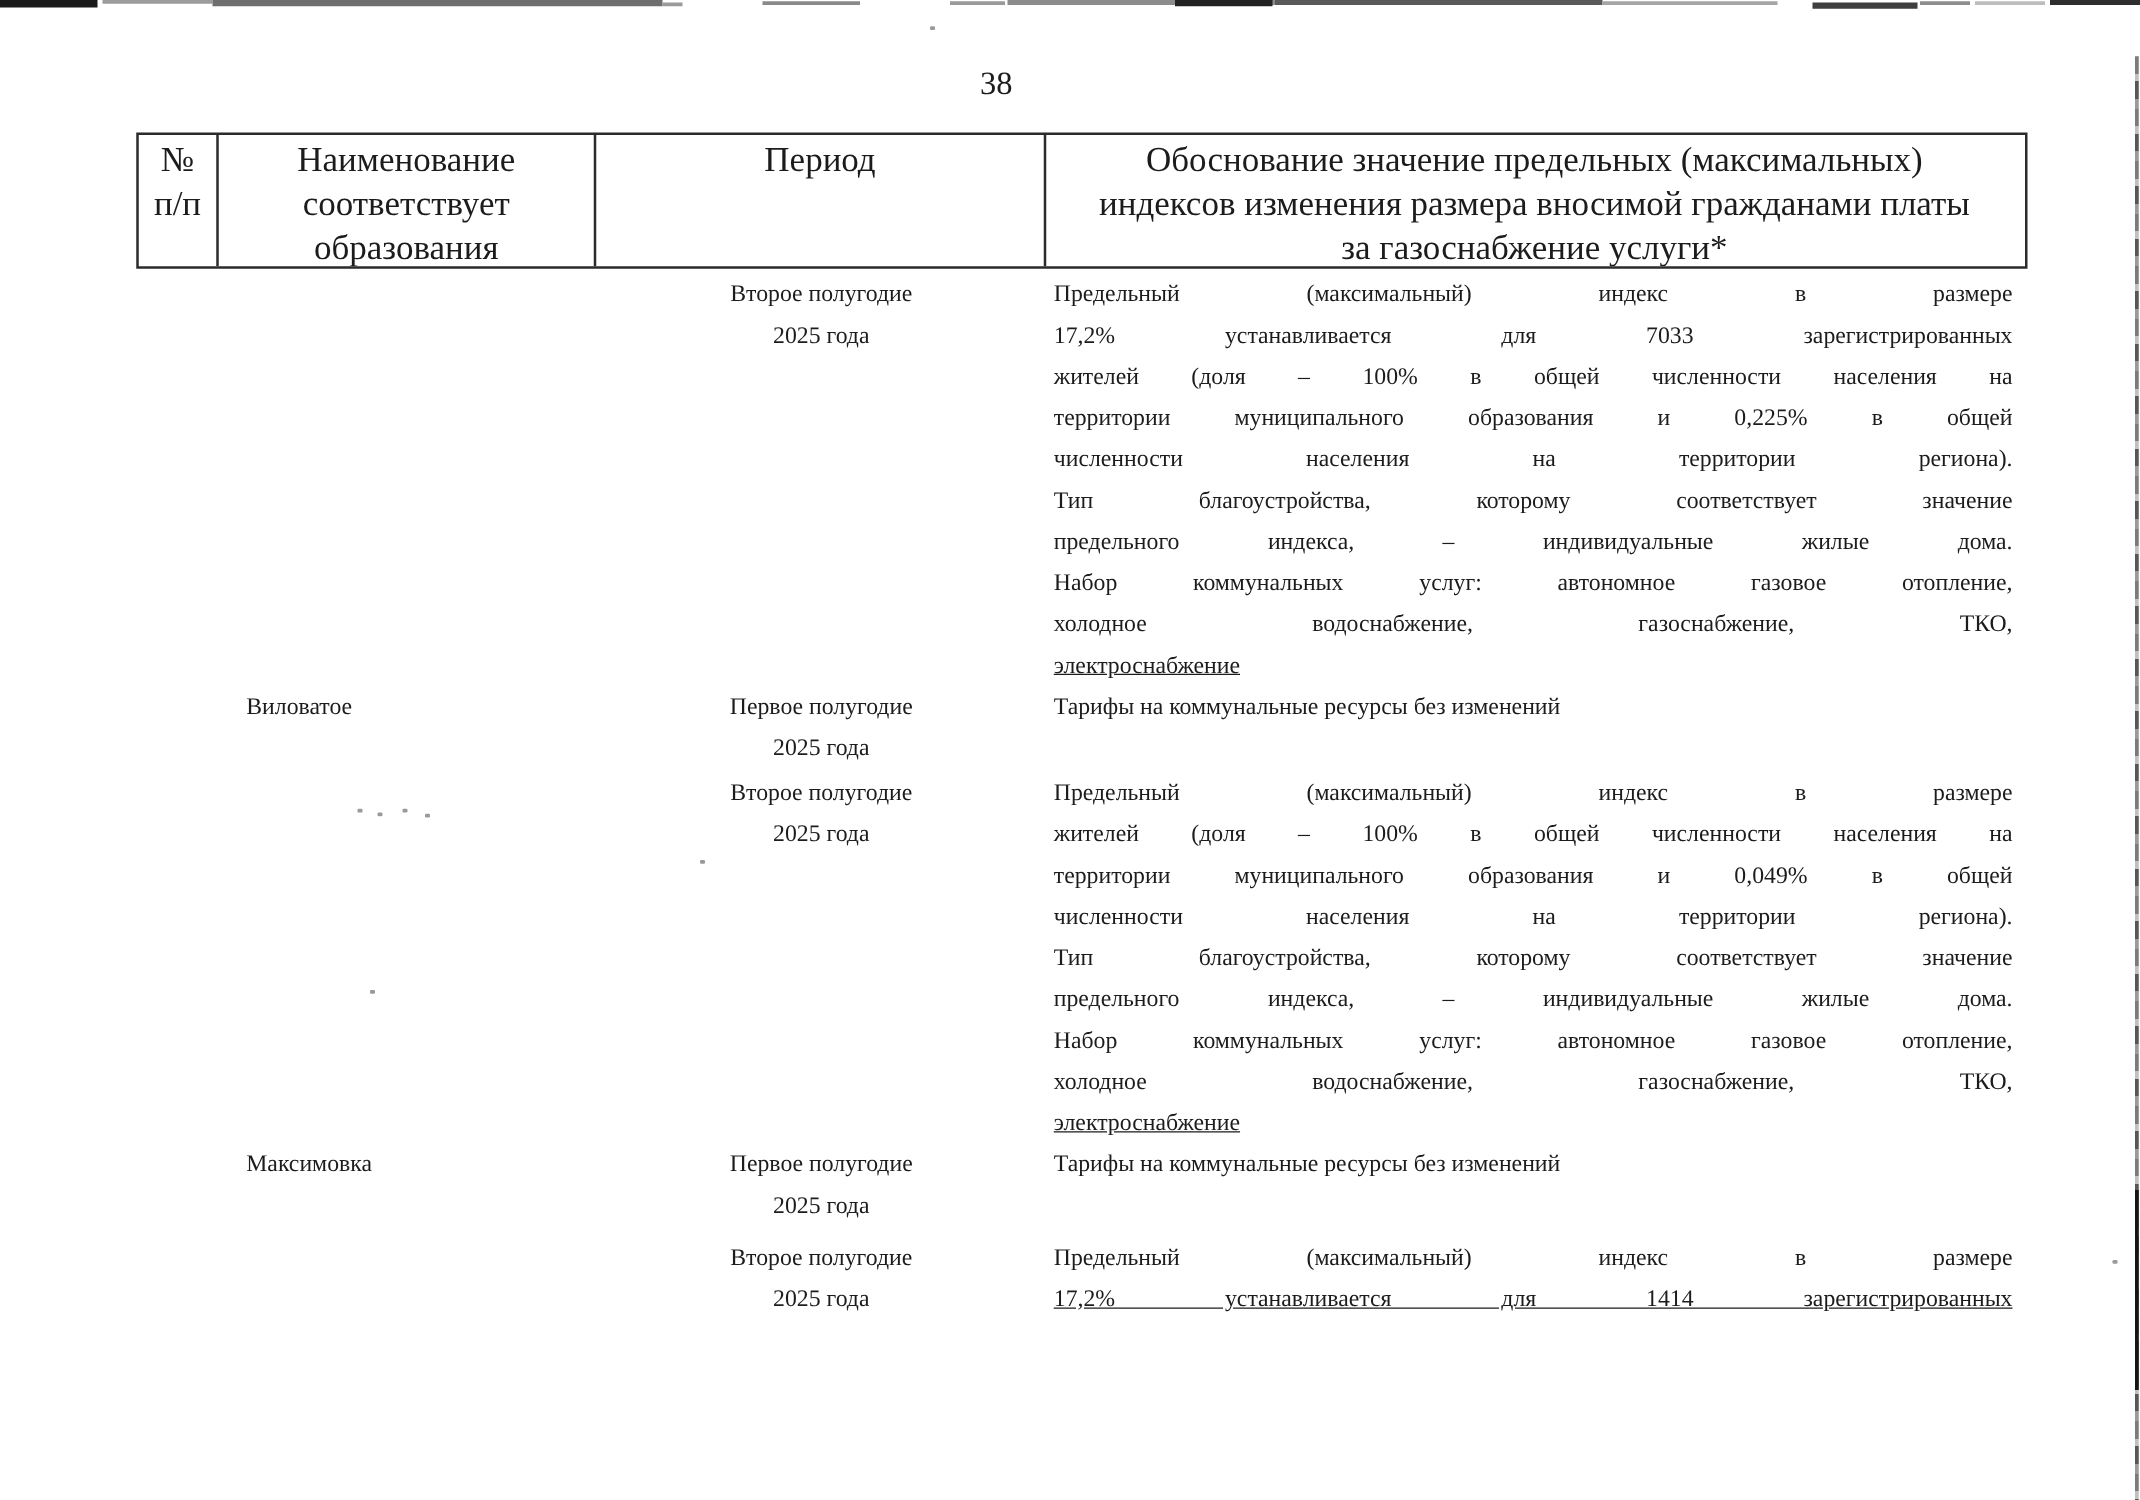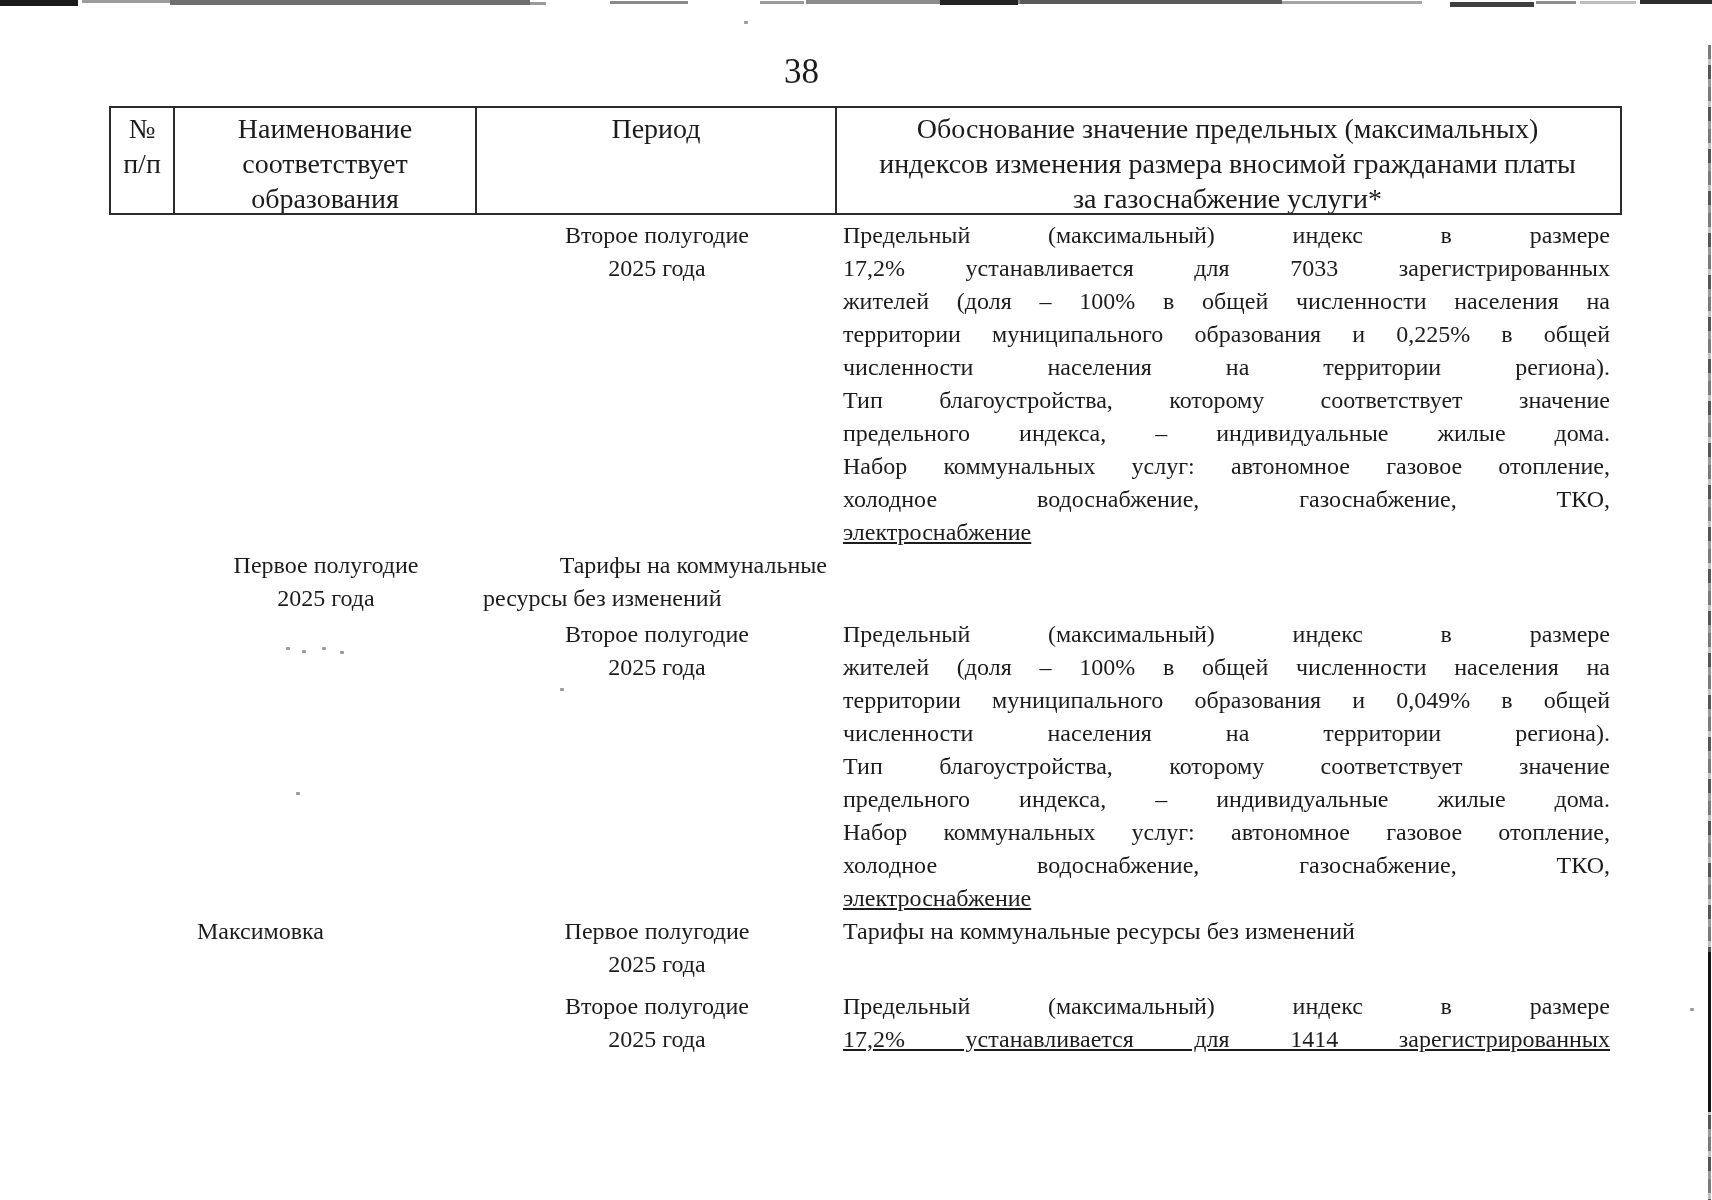--- a/index.html
+++ b/index.html
@@ -1,34 +1,34 @@
 <!DOCTYPE html>
 <html><head>
 <meta charset="utf-8">
 <style>
   html,body { margin:0; padding:0; }
   body {
     width:1712px; height:1200px; position:relative; overflow:hidden;
     background:#ffffff; color:#1c1c1c;
     font-family:"Liberation Serif", serif;
   }
-  .page-number { position:absolute; left:784px; top:52px; font-size:35px; }
+  .page-number { position:absolute; left:784px; top:52px; font-size:26px; }
   
   .thead {
     position:absolute; left:109px; top:106px; width:1513px; height:109px;
     box-sizing:border-box; border:2px solid #2b2b2b;
     display:grid; grid-template-columns:64px 302px 360px 781px;
     font-size:28px; line-height:35px;
   }
   .th { border-right:2px solid #2b2b2b; box-sizing:border-box; padding-top:3px; overflow:hidden; }
   .th:last-child { border-right:none; }
   
   .tbody {
     position:absolute; left:109px; top:214px; width:1513px;
-    font-size:24px; line-height:33px; padding-top:5px; box-sizing:border-box;
+    font-size:19px; line-height:33px; padding-top:5px; box-sizing:border-box;
   }
   .row { display:grid; grid-template-columns:66px 302px 360px 783px; }
   .row.m3 { margin-top:3px; }
   .row.m9 { margin-top:9px; }
   .cell-name { padding-left:22px; box-sizing:border-box; }
   .cell-just { padding:0 10px 0 6px; box-sizing:border-box; }
   .jline { min-height:33px; }
   .center-lines .jline { text-align:center; text-align-last:center; }
   .justified .jline { text-align:justify; text-align-last:justify; }
   .justified .jline.last { text-align-last:left;text-decoration:underline; }
@@ -119,20 +119,21 @@
         <div class="jline">Тип благоустройства, которому соответствует значение</div>
         <div class="jline">предельного индекса, – индивидуальные жилые дома.</div>
         <div class="jline">Набор коммунальных услуг: автономное газовое отопление,</div>
         <div class="jline">холодное водоснабжение, газоснабжение, ТКО,</div>
         <div class="jline last">электроснабжение</div>
       </div>
   </div>
 
   <div class="row">
     <div class="cell-num"></div>
+    <div class="cell-name">Виловатое</div>
     <div class="cell-period center-lines">
         <div class="jline">Первое полугодие</div>
         <div class="jline last">2025 года</div>
       </div>
     <div class="cell-just plain">
         <div class="jline last">Тарифы на коммунальные ресурсы без изменений</div>
       </div>
   </div>
 
   <div class="row m3">

